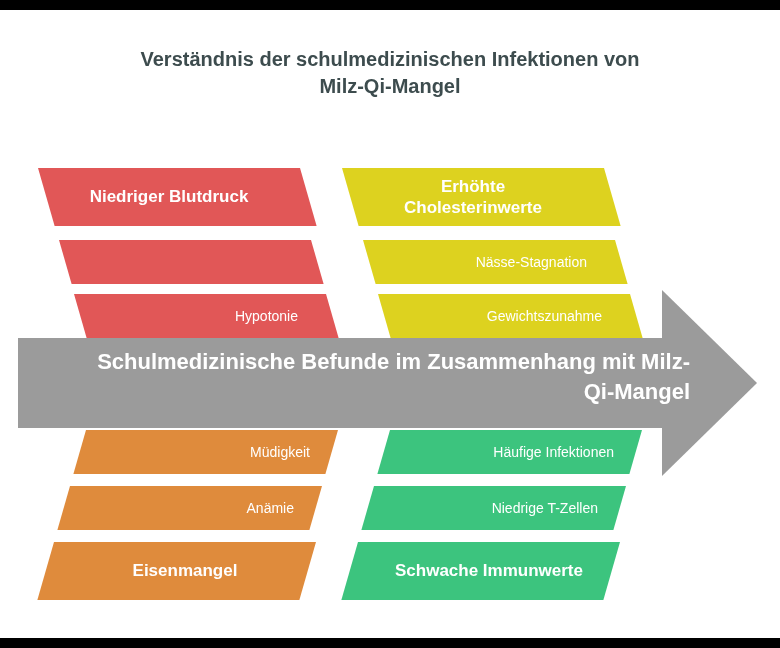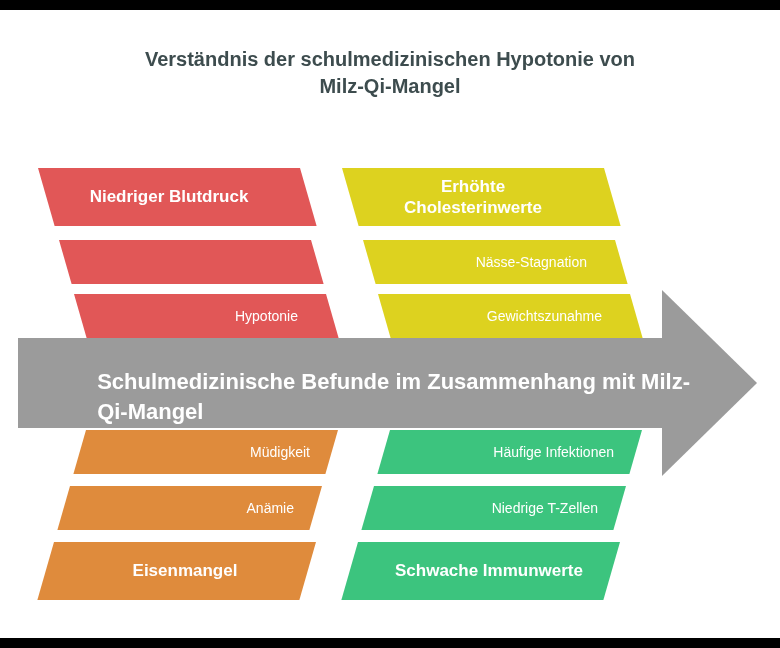--- a/index.html
+++ b/index.html
@@ -56,36 +56,37 @@
   .arrow-head {
     position: absolute;
     left: 662px; top: 290px;
     width: 0; height: 0;
     border-top: 93px solid transparent;
     border-bottom: 93px solid transparent;
     border-left: 95px solid #9b9b9b;
   }
   .arrow-text {
     position: absolute;
-    left: 18px; top: 352px; width: 686px; height: 90px;
+    left: 18px; top: 332px; width: 686px; height: 90px;
     display: flex; align-items: center; justify-content: flex-end;
+    text-align: right;
     padding-right: 14px;
     box-sizing: border-box;
     font-size: 22px; font-weight: bold;
     line-height: 1.35;
     white-space: pre-line;
   }
 </style>
 </head>
 <body>
 
 <div class="letterbox top"></div>
 <div class="letterbox bottom"></div>
 
-<div class="page-title" style="color: rgb(61, 76, 78);">Verständnis der schulmedizinischen Hypotonie von
+<div class="page-title" style="color: rgb(61, 76, 78);">Verständnis der schulmedizinischen Infektionen von
 Milz-Qi-Mangel</div>
 
 <div class="bar skew-top" style="left: 38px; top: 168px; width: 262px; height: 58px; background-color: rgb(225, 87, 87);">
   <div class="bar-inner center">
     <span class="label-lg">Niedriger Blutdruck</span>
   </div>
 </div>
 <div class="bar skew-top" style="left: 59px; top: 240px; width: 252px; height: 44px; background-color: rgb(225, 87, 87);">
   <div class="bar-inner right">
     <span class="label-sm"></span>

